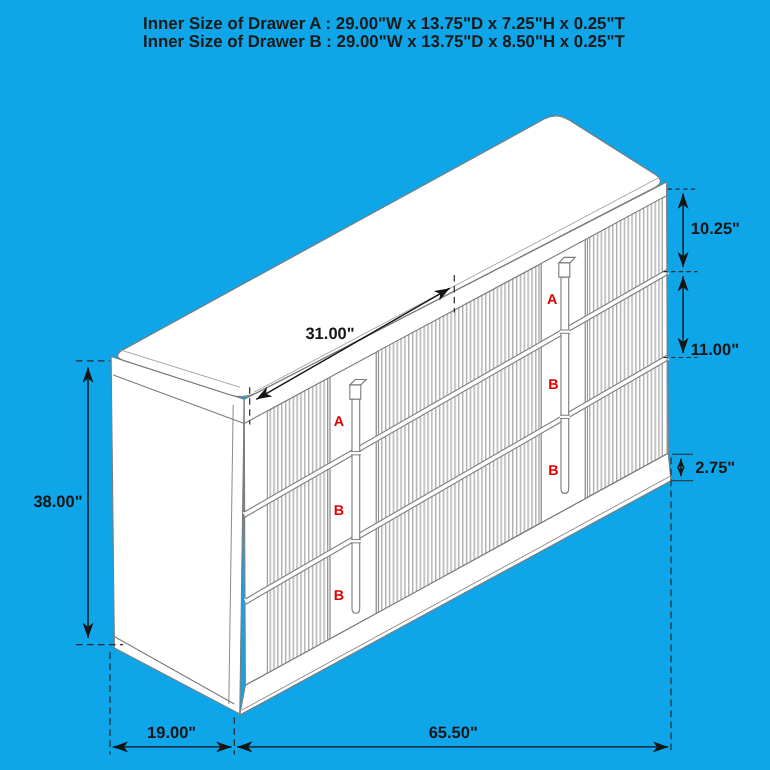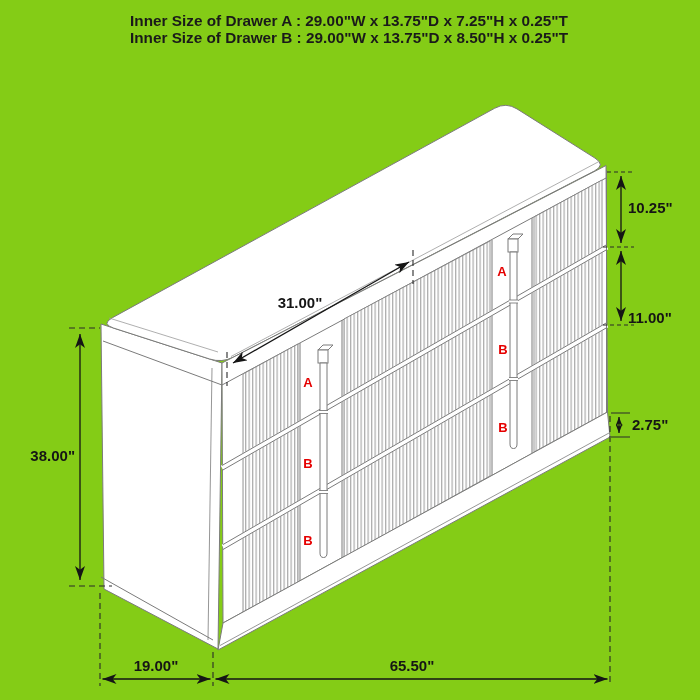--- a/index.html
+++ b/index.html
@@ -1,16 +1,16 @@
 <!DOCTYPE html>
 <html><head>
 <meta charset="utf-8">
 <style>
   html,body{margin:0;padding:0;background:#ffffff;}
-  .stage{position:relative;width:700px;height:700px;background:#84cc16;overflow:hidden;}
+  .stage{position:relative;width:700px;height:700px;background:#0ea5e9;overflow:hidden;}
   svg{display:block;}
   text{font-family:"Liberation Sans","DejaVu Sans",sans-serif;}
   .title-txt{font-weight:bold;font-size:15.5px;fill:#1a1a1a;}
   .dim-txt{font-weight:bold;font-size:15px;fill:#151515;}
   .red-txt{font-weight:bold;font-size:13px;fill:#e50000;}
   .furn{stroke:#7b7b7b;stroke-width:1;fill:none;}
   .dimline{stroke:#151515;stroke-width:1.3;fill:none;}
   .dashline{stroke:#2a2a2a;stroke-width:1.1;fill:none;stroke-dasharray:6 4;}
   .tick{stroke:#2a2a2a;stroke-width:1.1;fill:none;stroke-dasharray:4 3;}
 </style>

